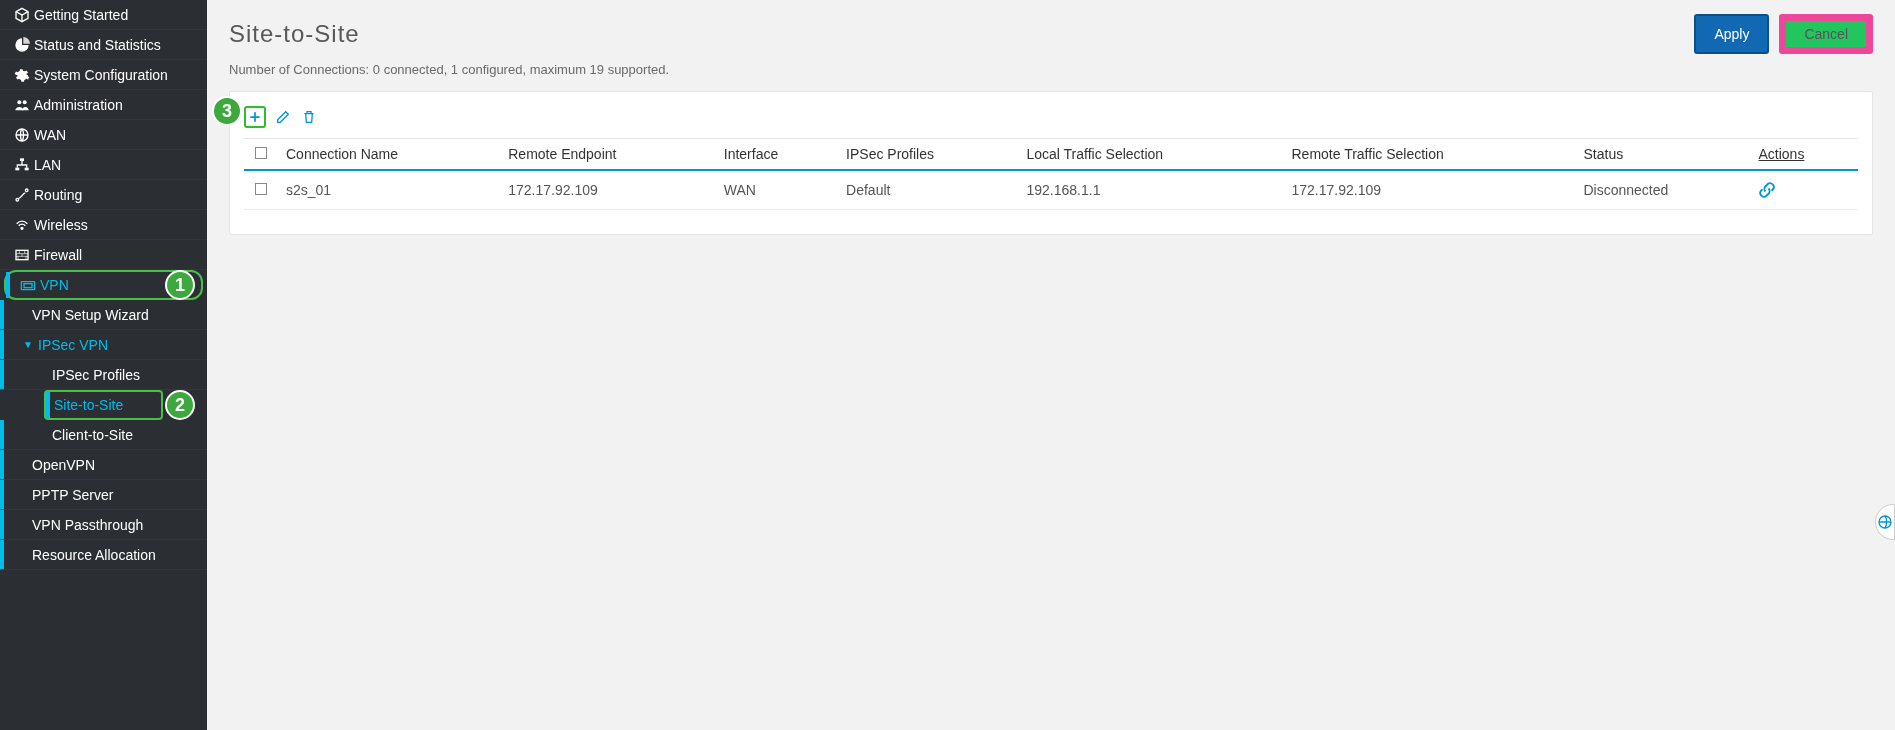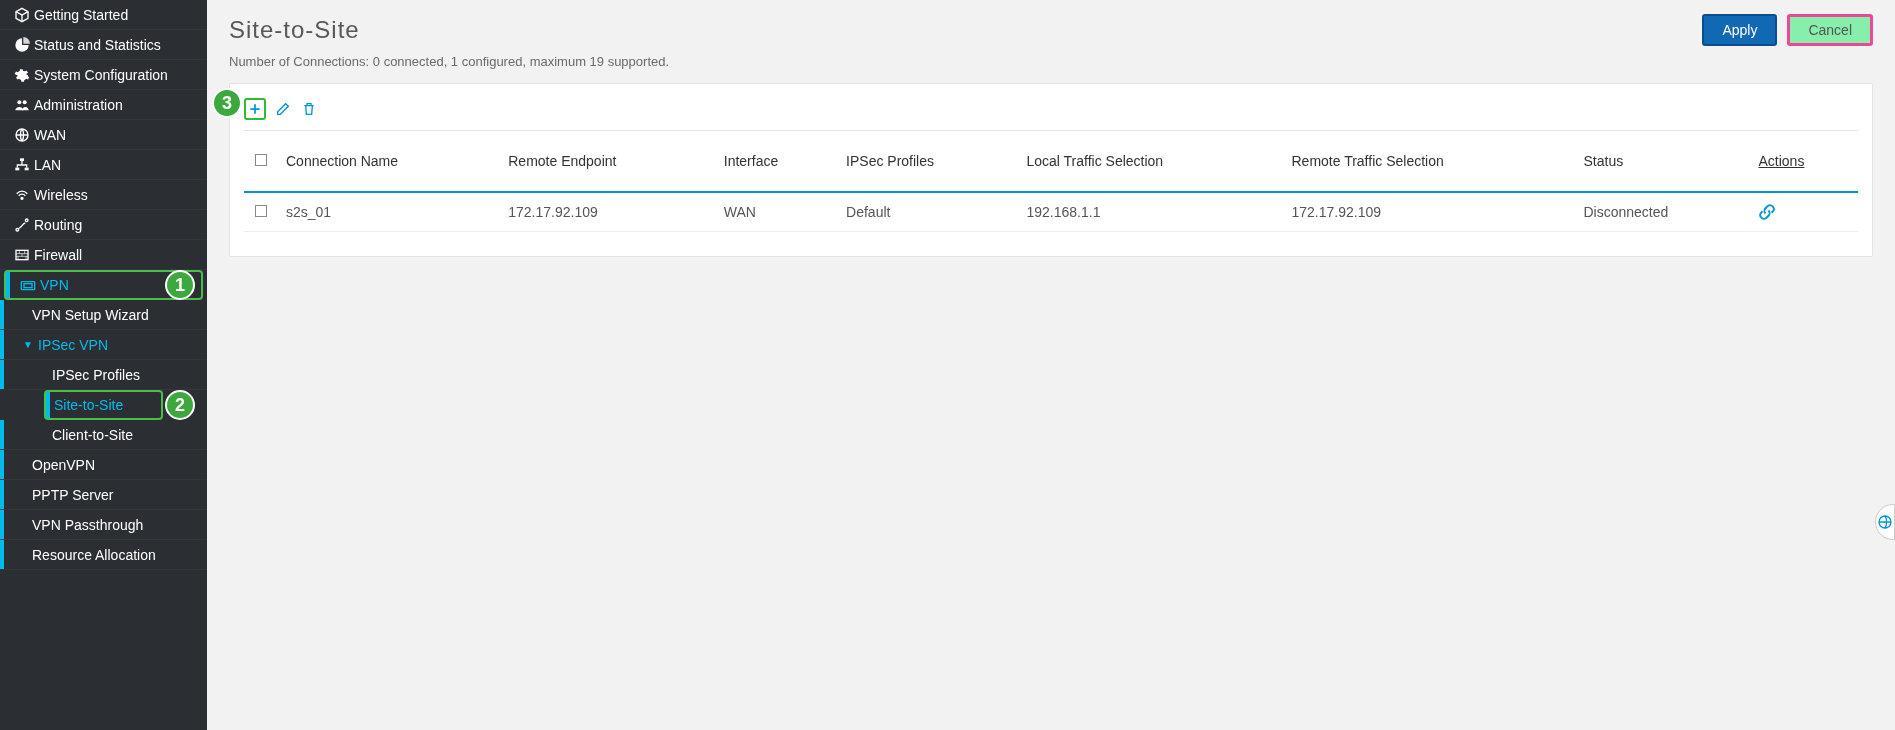--- a/index.html
+++ b/index.html
@@ -44,21 +44,21 @@
   .sb-item.active .sb-icon { color: #00bceb; }
   .sb-item .sb-caret {
     width: 20px;
     display: flex;
     justify-content: center;
     font-size: 10px;
     color: #00bceb;
   }
   .sb-item.sub { padding-left: 32px; height: 30px; font-size: 14px; }
   .sb-item.sub2 { padding-left: 52px; height: 30px; font-size: 14px; }
-  .sb-item.vpn-hl { border: 2px solid #48c048; border-radius: 4px; margin: 0 4px; width: auto; height: 30px; }
+  .sb-item.vpn-hl { border: 2px solid #48c048; border-radius: 12px; margin: 0 4px; width: auto; height: 30px; }
   .sb-item.site-hl { border: 2px solid #48c048; border-radius: 4px; margin: 0 44px 0 44px; height:30px; padding-left:8px;}
   .sb-active-bar::before {
     content:"";
     position:absolute;
     left:0; top:0; bottom:0;
     width:4px;
     background:#00bceb;
   }
 
   
@@ -91,39 +91,39 @@
     padding: 14px 22px 8px 22px;
   }
   .page-title {
     font-size: 24px;
     font-weight: 300;
     color: #585858;
     letter-spacing: 1px;
     flex: 1;
   }
   .btn {
-    height: 32px;
+    height: 40px;
     padding: 0 18px;
     border-radius: 3px;
     font-size: 14px;
     cursor: pointer;
     margin-left: 10px;
     display: inline-flex;
     align-items: center;
     justify-content: center;
   }
   .btn-primary {
     background: #1168b3;
     color: #fff;
     border: 2px solid #0a4f8a;
   }
   .btn-secondary {
-    background: #86efac;
+    background: #22c55e;
     color: #555;
-    border: 3px solid #ec4899;
+    border: 7px solid #ec4899;
   }
 
   .status-line {
     padding: 0 14px 14px 22px;
     font-size: 13px;
     color: #6a6a6a;
   }
 
   .card {
     background: #fff;
@@ -155,21 +155,21 @@
 
   .table {
     width: 100%;
     border-collapse: collapse;
     font-size: 14px;
   }
   .table th {
     text-align: left;
     font-weight: 400;
     color: #333;
-    padding: 22px 8px;
+    padding: 7px 8px;
     border-top: 1px solid #e4e4e4;
     border-bottom: 2px solid #0096d6;
     background: #fff;
   }
   .table td {
     padding: 10px 8px;
     border-bottom: 1px solid #eee;
     color: #555;
   }
   .table .chk-col { width: 34px; text-align: center; }
@@ -266,37 +266,37 @@
             <rect x="16" y="16" width="6" height="4"></rect>
             <path d="M12 6v6M5 16v-4h14v4" stroke="currentColor" stroke-width="2" fill="none"></path>
           </svg>
       </span>
       <span>LAN</span>
     </div>
 
     <div class="sb-item">
       <span class="sb-icon">
         <svg width="16" height="16" viewBox="0 0 24 24" fill="none" stroke="currentColor" stroke-width="2">
+            <circle cx="5" cy="19" r="2"></circle>
+            <circle cx="19" cy="5" r="2"></circle>
+            <path d="M7 17c4 0 6-8 10-8"></path>
+          </svg>
+      </span>
+      <span>Routing</span>
+    </div>
+
+    <div class="sb-item">
+      <span class="sb-icon">
+        <svg width="16" height="16" viewBox="0 0 24 24" fill="none" stroke="currentColor" stroke-width="2">
             <path d="M4 10c5-5 11-5 16 0"></path>
             <path d="M7 13c3-3 7-3 10 0"></path>
             <circle cx="12" cy="17" r="1.5" fill="currentColor"></circle>
           </svg>
       </span>
       <span>Wireless</span>
-    </div>
-
-    <div class="sb-item">
-      <span class="sb-icon">
-        <svg width="16" height="16" viewBox="0 0 24 24" fill="none" stroke="currentColor" stroke-width="2">
-            <circle cx="5" cy="19" r="2"></circle>
-            <circle cx="19" cy="5" r="2"></circle>
-            <path d="M7 17c4 0 6-8 10-8"></path>
-          </svg>
-      </span>
-      <span>Routing</span>
     </div>
 
     <div class="sb-item">
       <span class="sb-icon">
         <svg width="16" height="16" viewBox="0 0 24 24" fill="currentColor">
             <rect x="3" y="5" width="18" height="14" stroke="currentColor" fill="none" stroke-width="2"></rect>
             <path d="M3 10h18M3 14h18M8 5v5M16 5v5M12 10v4M6 14v5M18 14v5" stroke="currentColor" stroke-width="1"></path>
           </svg>
       </span>
       <span>Firewall</span>

